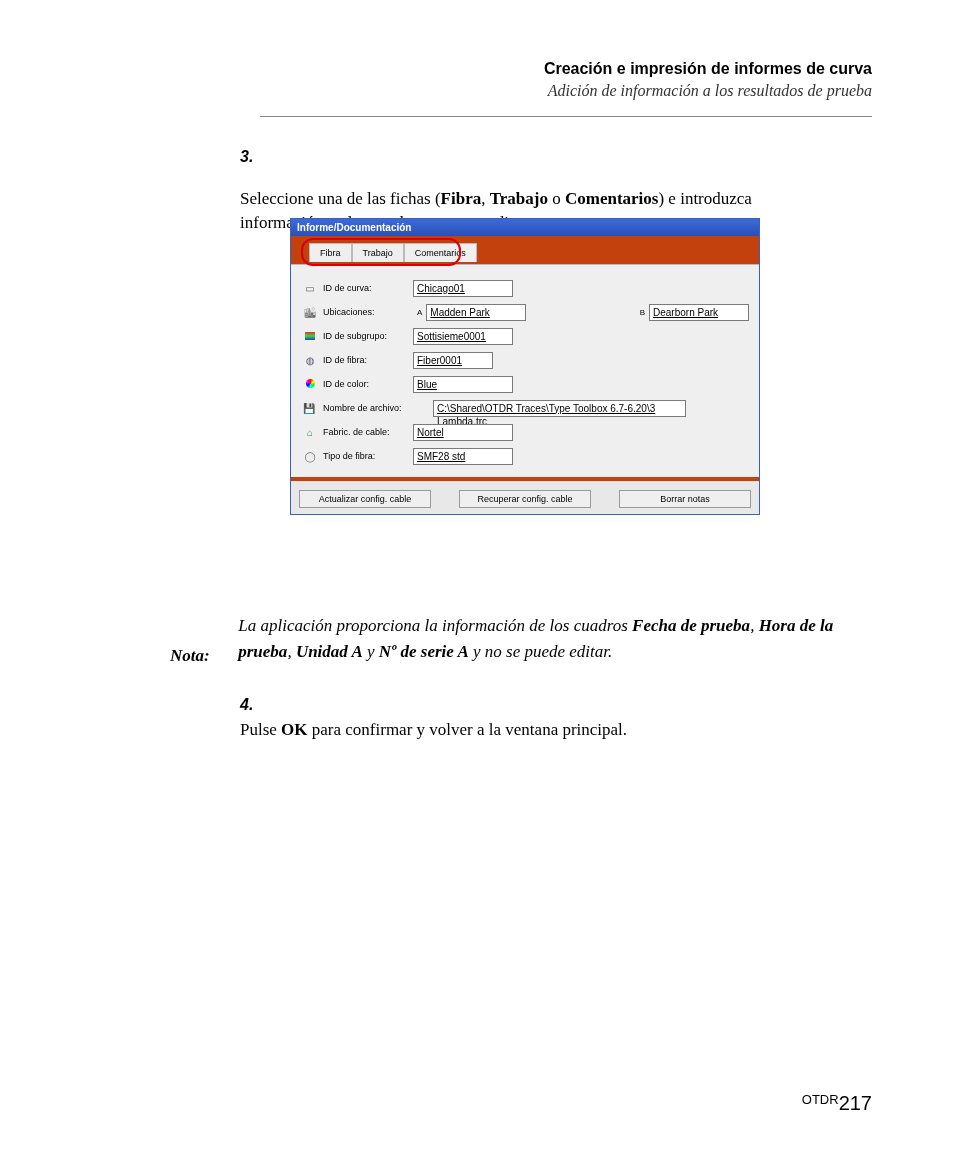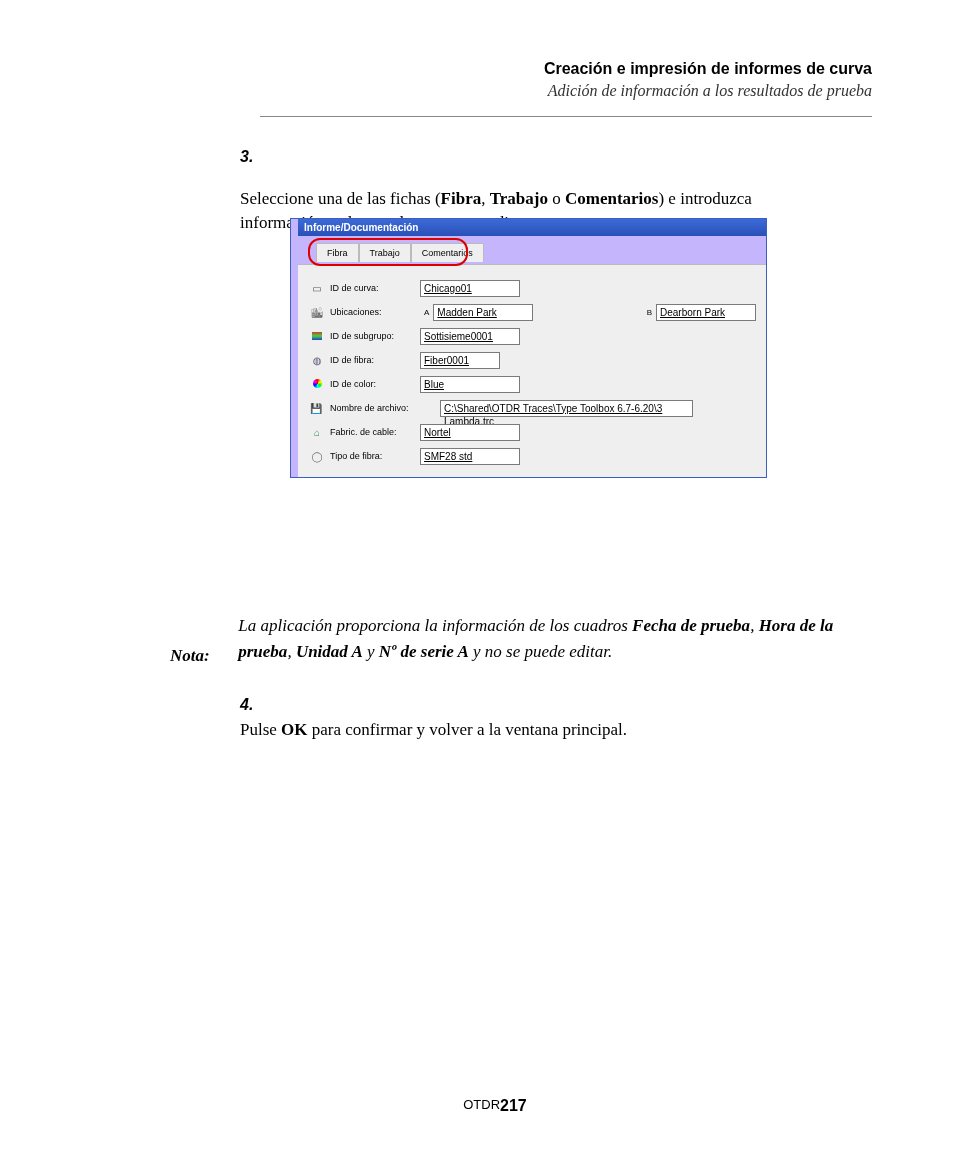--- a/index.html
+++ b/index.html
@@ -5,21 +5,21 @@
   html,body{margin:0;padding:0;background:#fff;}
   .page{width:954px;height:1159px;position:relative;font-family:Georgia,'Times New Roman',serif;color:#000;}
   .header-block{position:absolute;top:60px;right:82px;text-align:right;}
   .header-title{font-family:Arial,Helvetica,sans-serif;font-weight:bold;font-size:16px;margin-bottom:4px;}
   .header-sub{font-style:italic;font-size:16px;color:#333;}
   .rule{position:absolute;top:116px;left:260px;right:82px;border-top:1.5px solid #888;}
   .step3{position:absolute;top:145px;left:240px;right:82px;font-size:17px;line-height:1.45;}
   .step3 .num{font-weight:bold;font-style:italic;font-family:Arial,sans-serif;font-size:16px;display:inline-block;width:36px;vertical-align:top;}
   .step3 .body{display:inline-block;width:calc(100% - 40px);vertical-align:top;margin-top:17px;}
   .b{font-weight:bold;}
-  .screenshot{position:absolute;top:218px;left:290px;width:468px;border:1px solid #3b5fbf;font-family:Tahoma,Arial,sans-serif;font-size:9px;color:#000;background:#c4b5fd;padding-left:7px;}
+  .screenshot{position:absolute;top:218px;left:290px;width:468px;border:1px solid #3b5fbf;font-family:Tahoma,Arial,sans-serif;font-size:9px;color:#000;background:#c2410c;}
   .ss-titlebar{background:linear-gradient(#3b6bd8,#2a50b8);color:#fff;padding:3px 6px;font-size:10px;font-weight:bold;}
   .ss-tabs{position:relative;padding:6px 4px 0 18px;height:22px;}
   .tab{display:inline-block;padding:4px 10px;font-size:9px;background:#efefef;border:1px solid #bbb;border-bottom:none;position:relative;top:1px;}
   .tab+.tab{border-left:1px solid #bbb;}
   .tab.active{background:#efefef;}
   .redcircle{position:absolute;top:2px;left:10px;width:156px;height:24px;border:2px solid #d00;border-radius:12px;pointer-events:none;}
   .ss-body{border-top:1px solid #bbb;padding:8px 10px 6px 10px;background:#efefef;}
   .frow{display:flex;align-items:center;margin:6px 0;min-height:18px;}
   .ricon{width:18px;text-align:center;font-size:10px;flex-shrink:0;}
   .rlabel{width:90px;font-size:9px;padding-left:4px;flex-shrink:0;}
@@ -30,22 +30,22 @@
   .btnrow{display:flex;gap:28px;padding:8px 8px 6px 8px;border-top:1px solid #ddd;margin-top:4px;background:#e8e8e8;}
   .ssbtn{flex:1;border:1px solid #999;background:#efefef;font-size:9px;text-align:center;padding:3px 2px;}
   .nota{position:absolute;top:613px;left:170px;right:82px;font-size:17px;font-style:italic;line-height:1.5;}
   .nota .lab{font-weight:bold;display:inline-block;width:64px;vertical-align:top;margin-top:30px;}
   .nota .body{display:inline-block;width:calc(100% - 70px);vertical-align:top;}
   .ib{font-weight:bold;font-style:italic;}
   .step4{position:absolute;top:693px;left:240px;right:82px;font-size:17px;line-height:1.45;}
   .step4 .num{font-weight:bold;font-style:italic;font-family:Arial,sans-serif;font-size:16px;display:inline-block;width:36px;vertical-align:top;}
   .step4 .body{display:inline-block;width:calc(100% - 40px);vertical-align:top;}
   .para2{margin-top:16px;}
-  .footer{position:absolute;bottom:44px;left:118px;right:82px;display:flex;justify-content:center;font-size:13px;font-family:Arial,sans-serif;}
-  .footer .pn{font-weight:bold;font-size:16px;}
+  .footer{position:absolute;bottom:44px;left:118px;right:82px;display:flex;justify-content:flex-end;font-size:13px;font-family:Arial,sans-serif;}
+  .footer .pn{font-weight:normal;font-size:20px;}
   .ic-cable{color:#555;}
   .ic-loc{color:#6a6a6a;}
   .ic-sub{background:linear-gradient(#d33,#3d3,#33d);width:10px;height:8px;display:inline-block;}
   .ic-fiber{color:#557;}
   .ic-color{background:conic-gradient(red,yellow,lime,cyan,blue,magenta,red);width:9px;height:9px;border-radius:50%;display:inline-block;}
   .ic-save{color:#2256cc;}
   .ic-fab{color:#2a8a4a;}
   .ic-type{color:#666;}
 </style>
 </head>
@@ -110,20 +110,25 @@
         <span class="ricon ic-fab">⌂</span>
         <span class="rlabel">Fabric. de cable:</span>
         <span class="inp w1">Nortel</span>
       </div>
       <div class="frow">
         <span class="ricon ic-type">◯</span>
         <span class="rlabel">Tipo de fibra:</span>
         <span class="inp w1">SMF28 std</span>
       </div>
     </div>
+    <div class="btnrow">
+      <div class="ssbtn">Actualizar config. cable</div>
+      <div class="ssbtn">Recuperar config. cable</div>
+      <div class="ssbtn">Borrar notas</div>
+    </div>
   </div>
 
   <div class="nota">
     <span class="lab">Nota:</span>
     <span class="body">
       <span>La aplicación proporciona la información de los cuadros </span><span class="ib">Fecha de prueba</span><span>, </span><span class="ib">Hora de la prueba</span><span>, </span><span class="ib">Unidad A</span><span> y </span><span class="ib">Nº de serie A</span><span> y no se puede editar.</span>
     </span>
   </div>
 
   <div class="step4">

